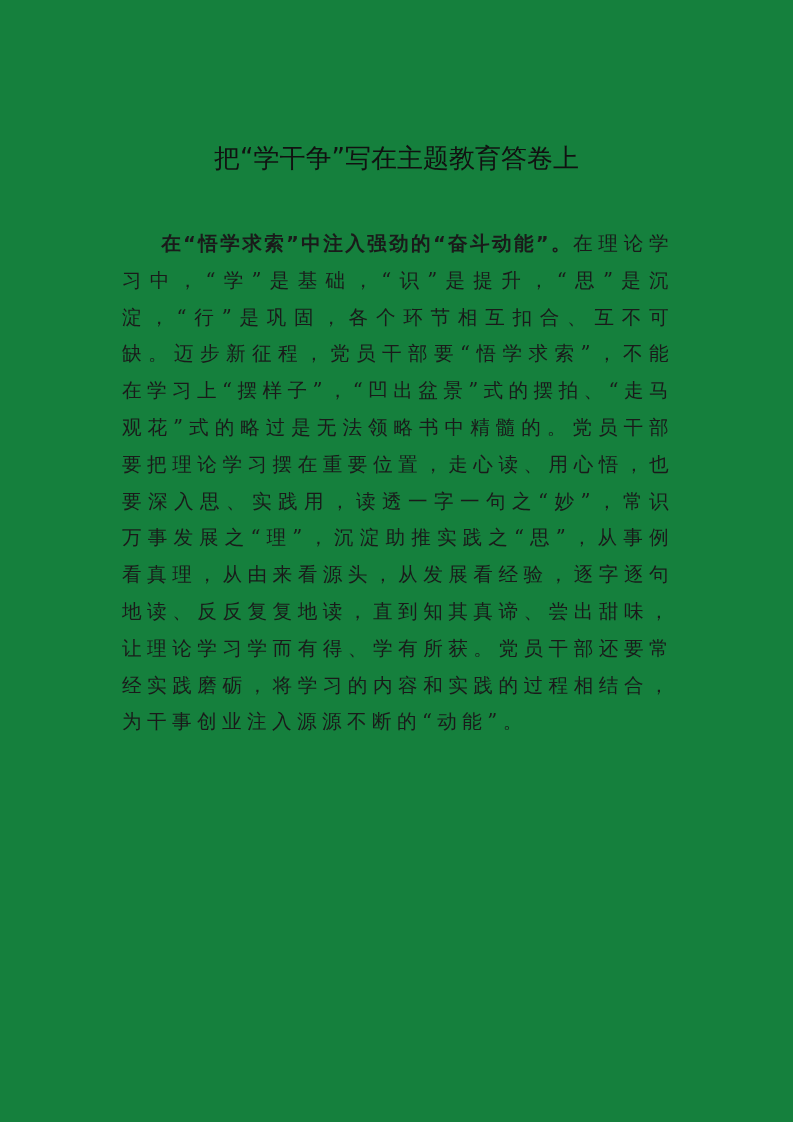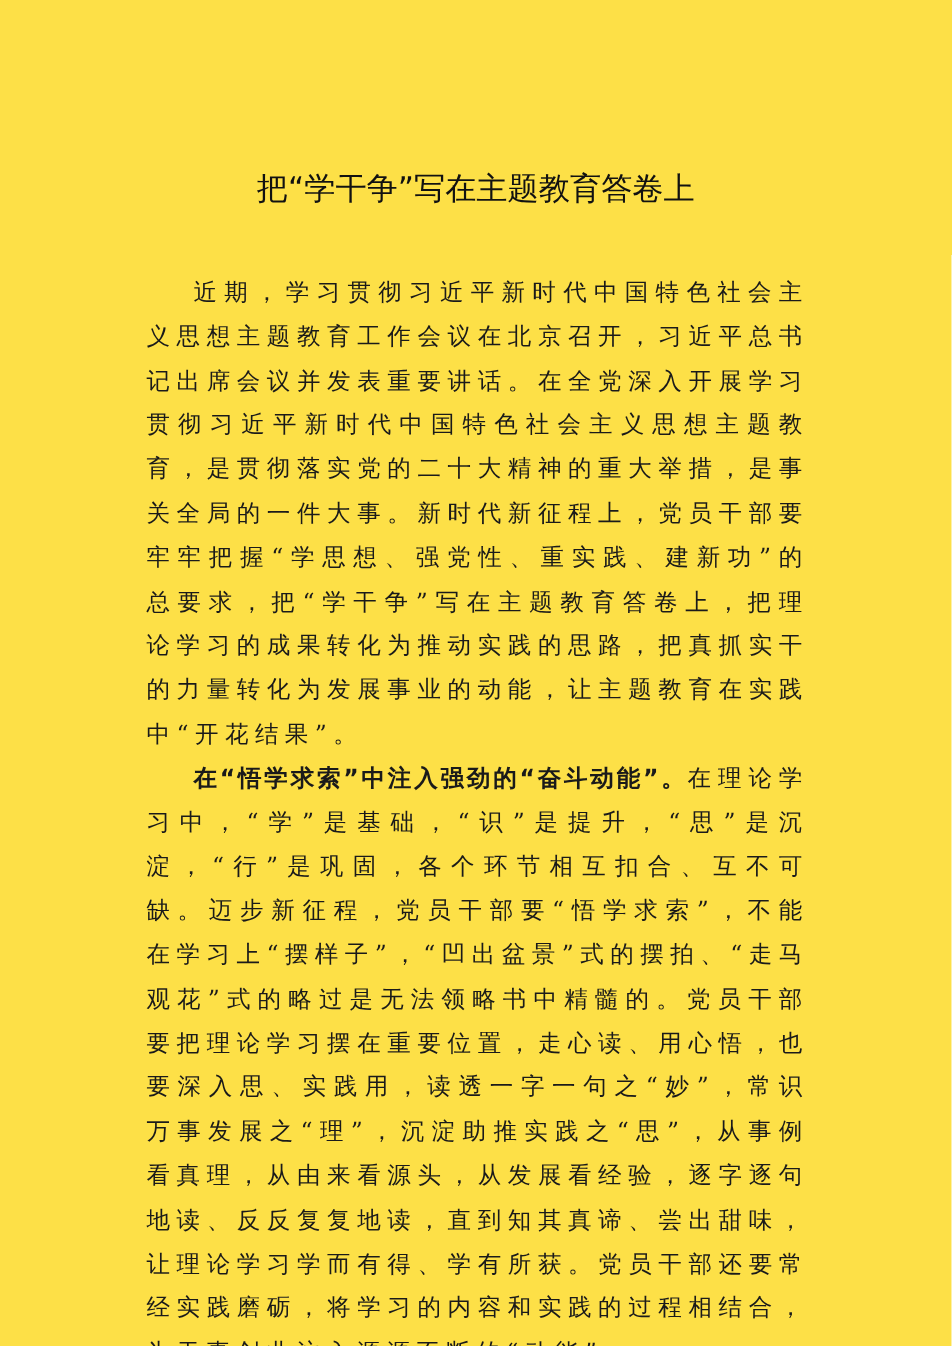--- a/index.html
+++ b/index.html
@@ -1,33 +1,32 @@
 <!DOCTYPE html>
 <html><head>
 <meta charset="utf-8">
 <style>
   html, body { margin: 0; padding: 0; background: #ffffff; }
   body { width: 793px; height: 1122px; position: relative; overflow: hidden; color: #111; }
-  .page { position: absolute; left: 0; top: 0; width: 793px; height: 1122px; background: #fde047; }
+  .page { position: absolute; left: 0; top: 0; width: 793px; height: 1122px; background: #15803d; }
   .title {
     position: absolute; top: 140px; left: 0; width: 793px; text-align: center;
     font-family: "DejaVu Sans", sans-serif; font-size: 26px; line-height: 36px;
     color: #111; font-weight: normal; margin: 0;
   }
   .body {
     position: absolute; left: 122px; top: 226px; width: 552px;
     font-family: "DejaVu Serif", serif; font-size: 19.6px; line-height: 36.8px;
     text-align: justify; text-justify: inter-character; letter-spacing: 5.4px;
     color: #1a1a1a;
   }
   .body p { margin: 0; text-indent: 2em; }
   .bold { font-family: "DejaVu Sans", sans-serif; font-weight: bold; letter-spacing: 2px; margin-top: 10px; }
 </style>
 </head>
 <body>
 
 <div class="page">
   <h1 class="title">把“学干争”写在主题教育答卷上</h1>
   <div class="body">
-    <p>近期，学习贯彻习近平新时代中国特色社会主义思想主题教育工作会议在北京召开，习近平总书记出席会议并发表重要讲话。在全党深入开展学习贯彻习近平新时代中国特色社会主义思想主题教育，是贯彻落实党的二十大精神的重大举措，是事关全局的一件大事。新时代新征程上，党员干部要牢牢把握“学思想、强党性、重实践、建新功”的总要求，把“学干争”写在主题教育答卷上，把理论学习的成果转化为推动实践的思路，把真抓实干的力量转化为发展事业的动能，让主题教育在实践中“开花结果”。</p>
     <p><span class="bold">在“悟学求索”中注入强劲的“奋斗动能”。</span><span>在理论学习中，“学”是基础，“识”是提升，“思”是沉淀，“行”是巩固，各个环节相互扣合、互不可缺。迈步新征程，党员干部要“悟学求索”，不能在学习上“摆样子”，“凹出盆景”式的摆拍、“走马观花”式的略过是无法领略书中精髓的。党员干部要把理论学习摆在重要位置，走心读、用心悟，也要深入思、实践用，读透一字一句之“妙”，常识万事发展之“理”，沉淀助推实践之“思”，从事例看真理，从由来看源头，从发展看经验，逐字逐句地读、反反复复地读，直到知其真谛、尝出甜味，让理论学习学而有得、学有所获。党员干部还要常经实践磨砺，将学习的内容和实践的过程相结合，为干事创业注入源源不断的“动能”。</span></p>
   </div>
 </div>
 
 </body></html>

